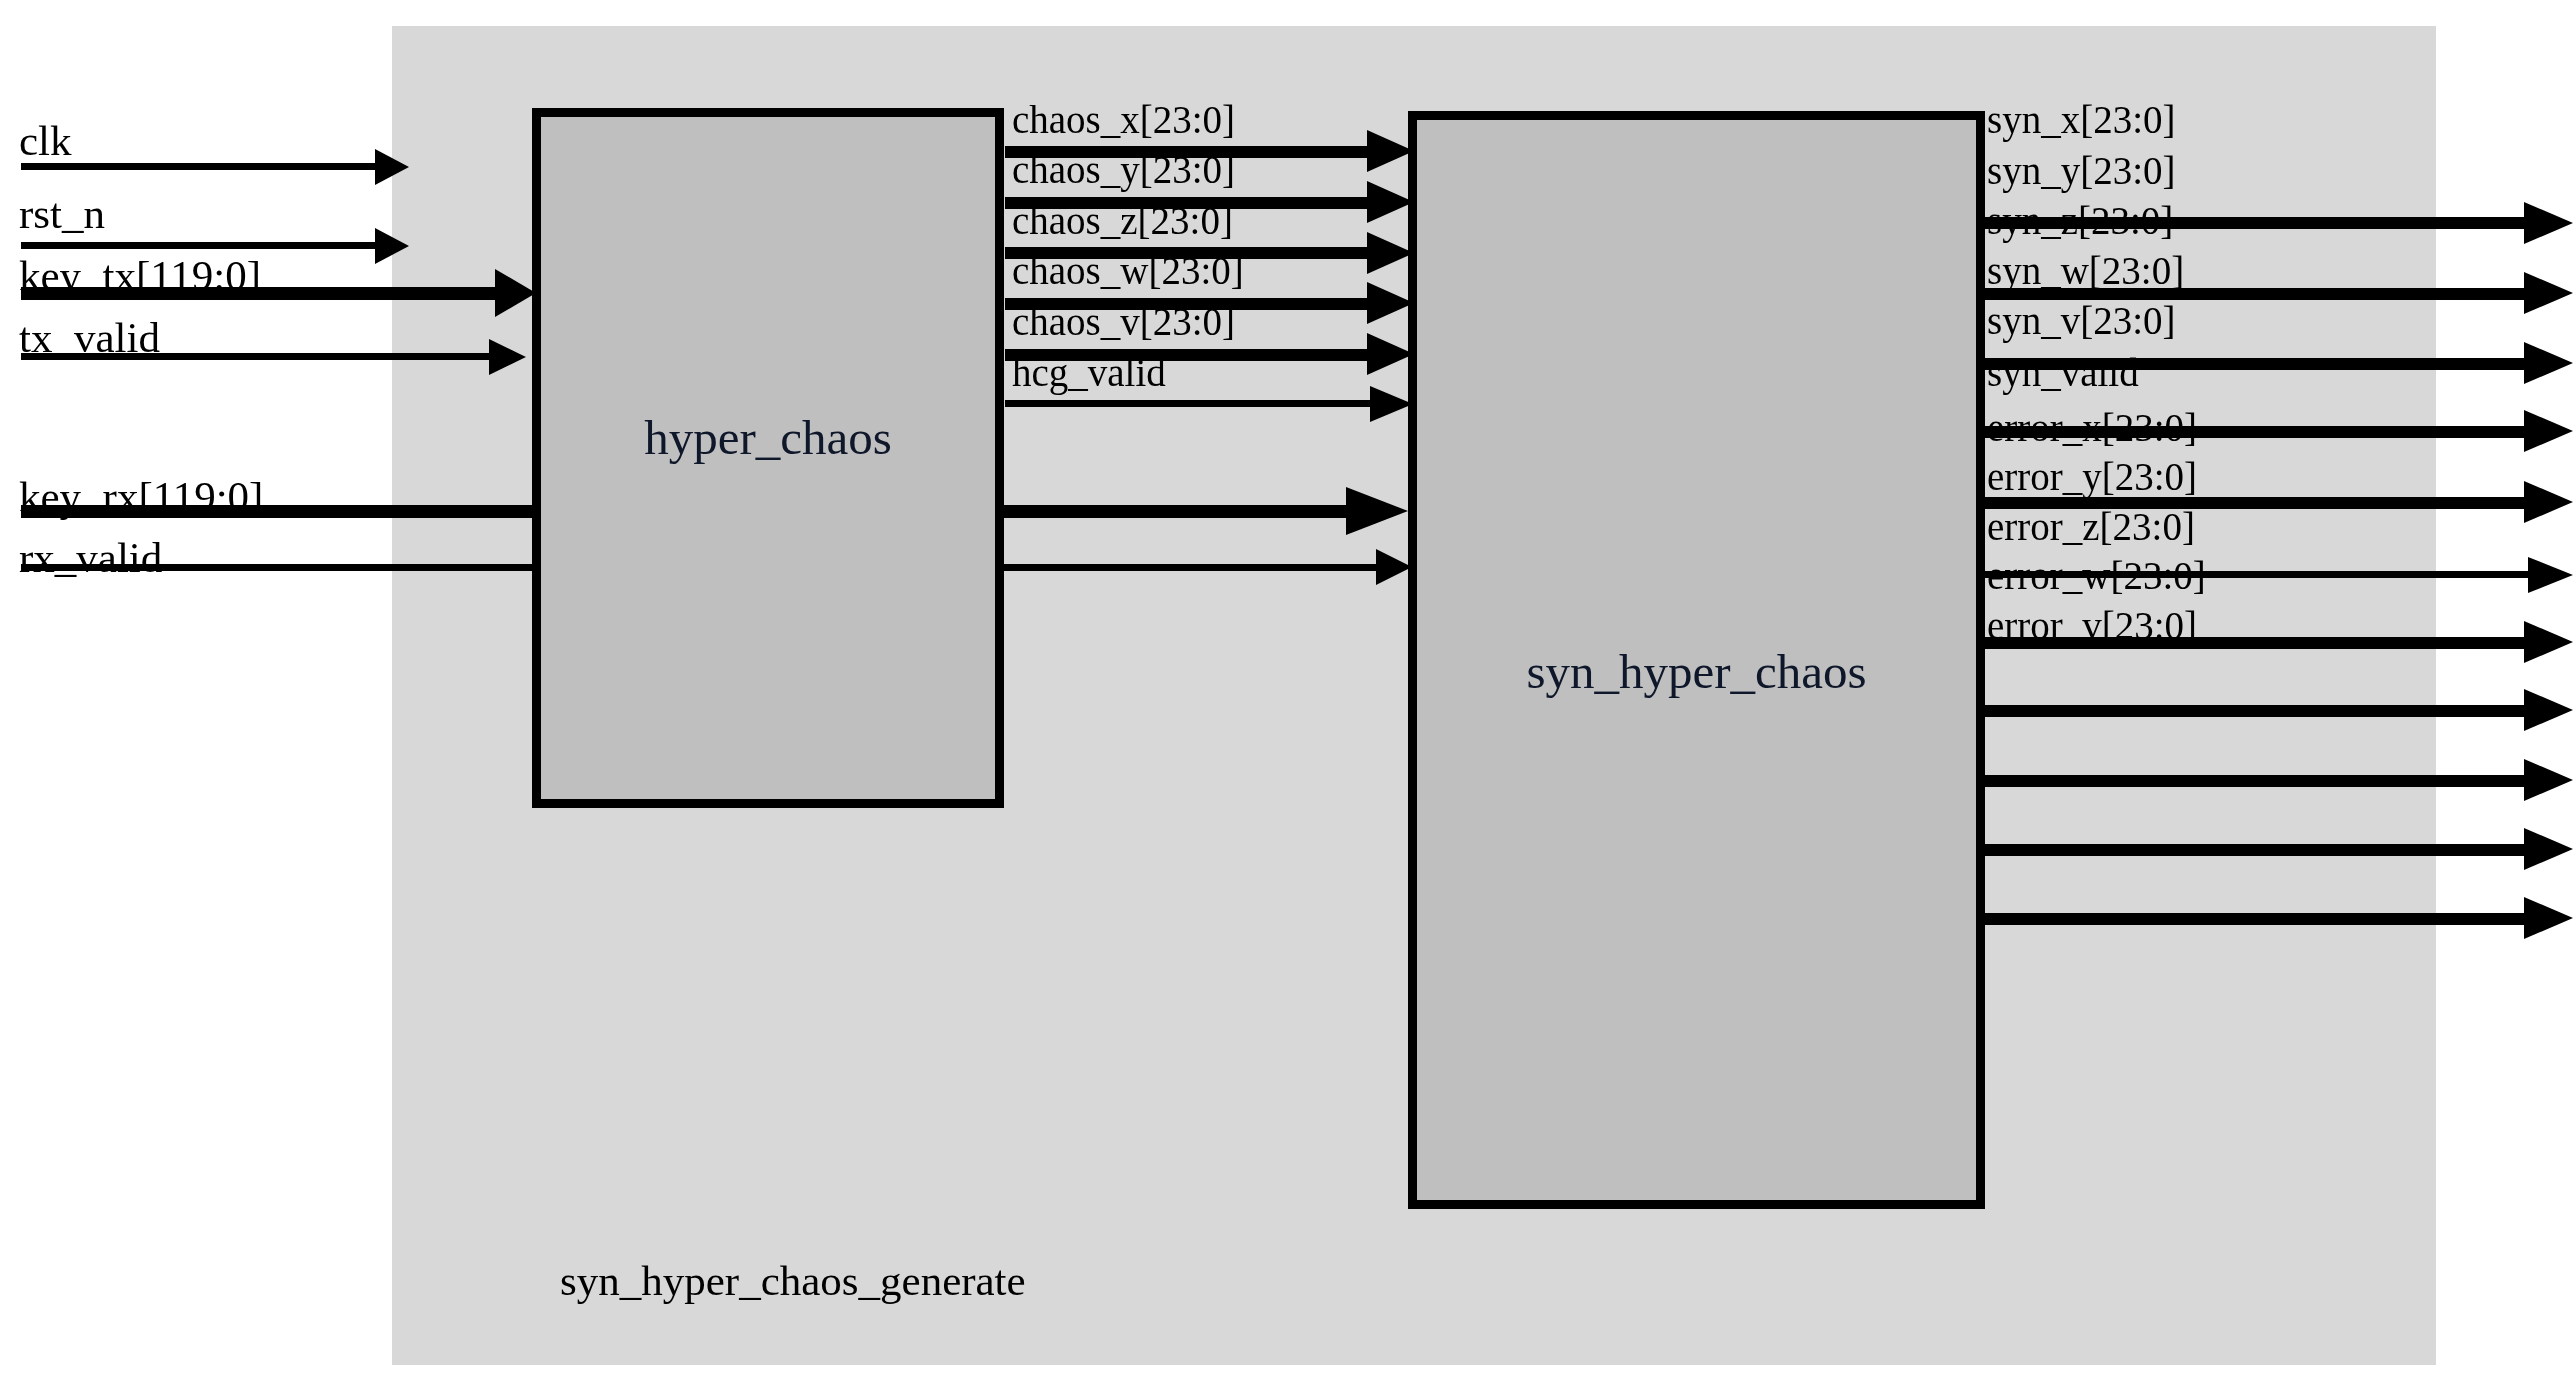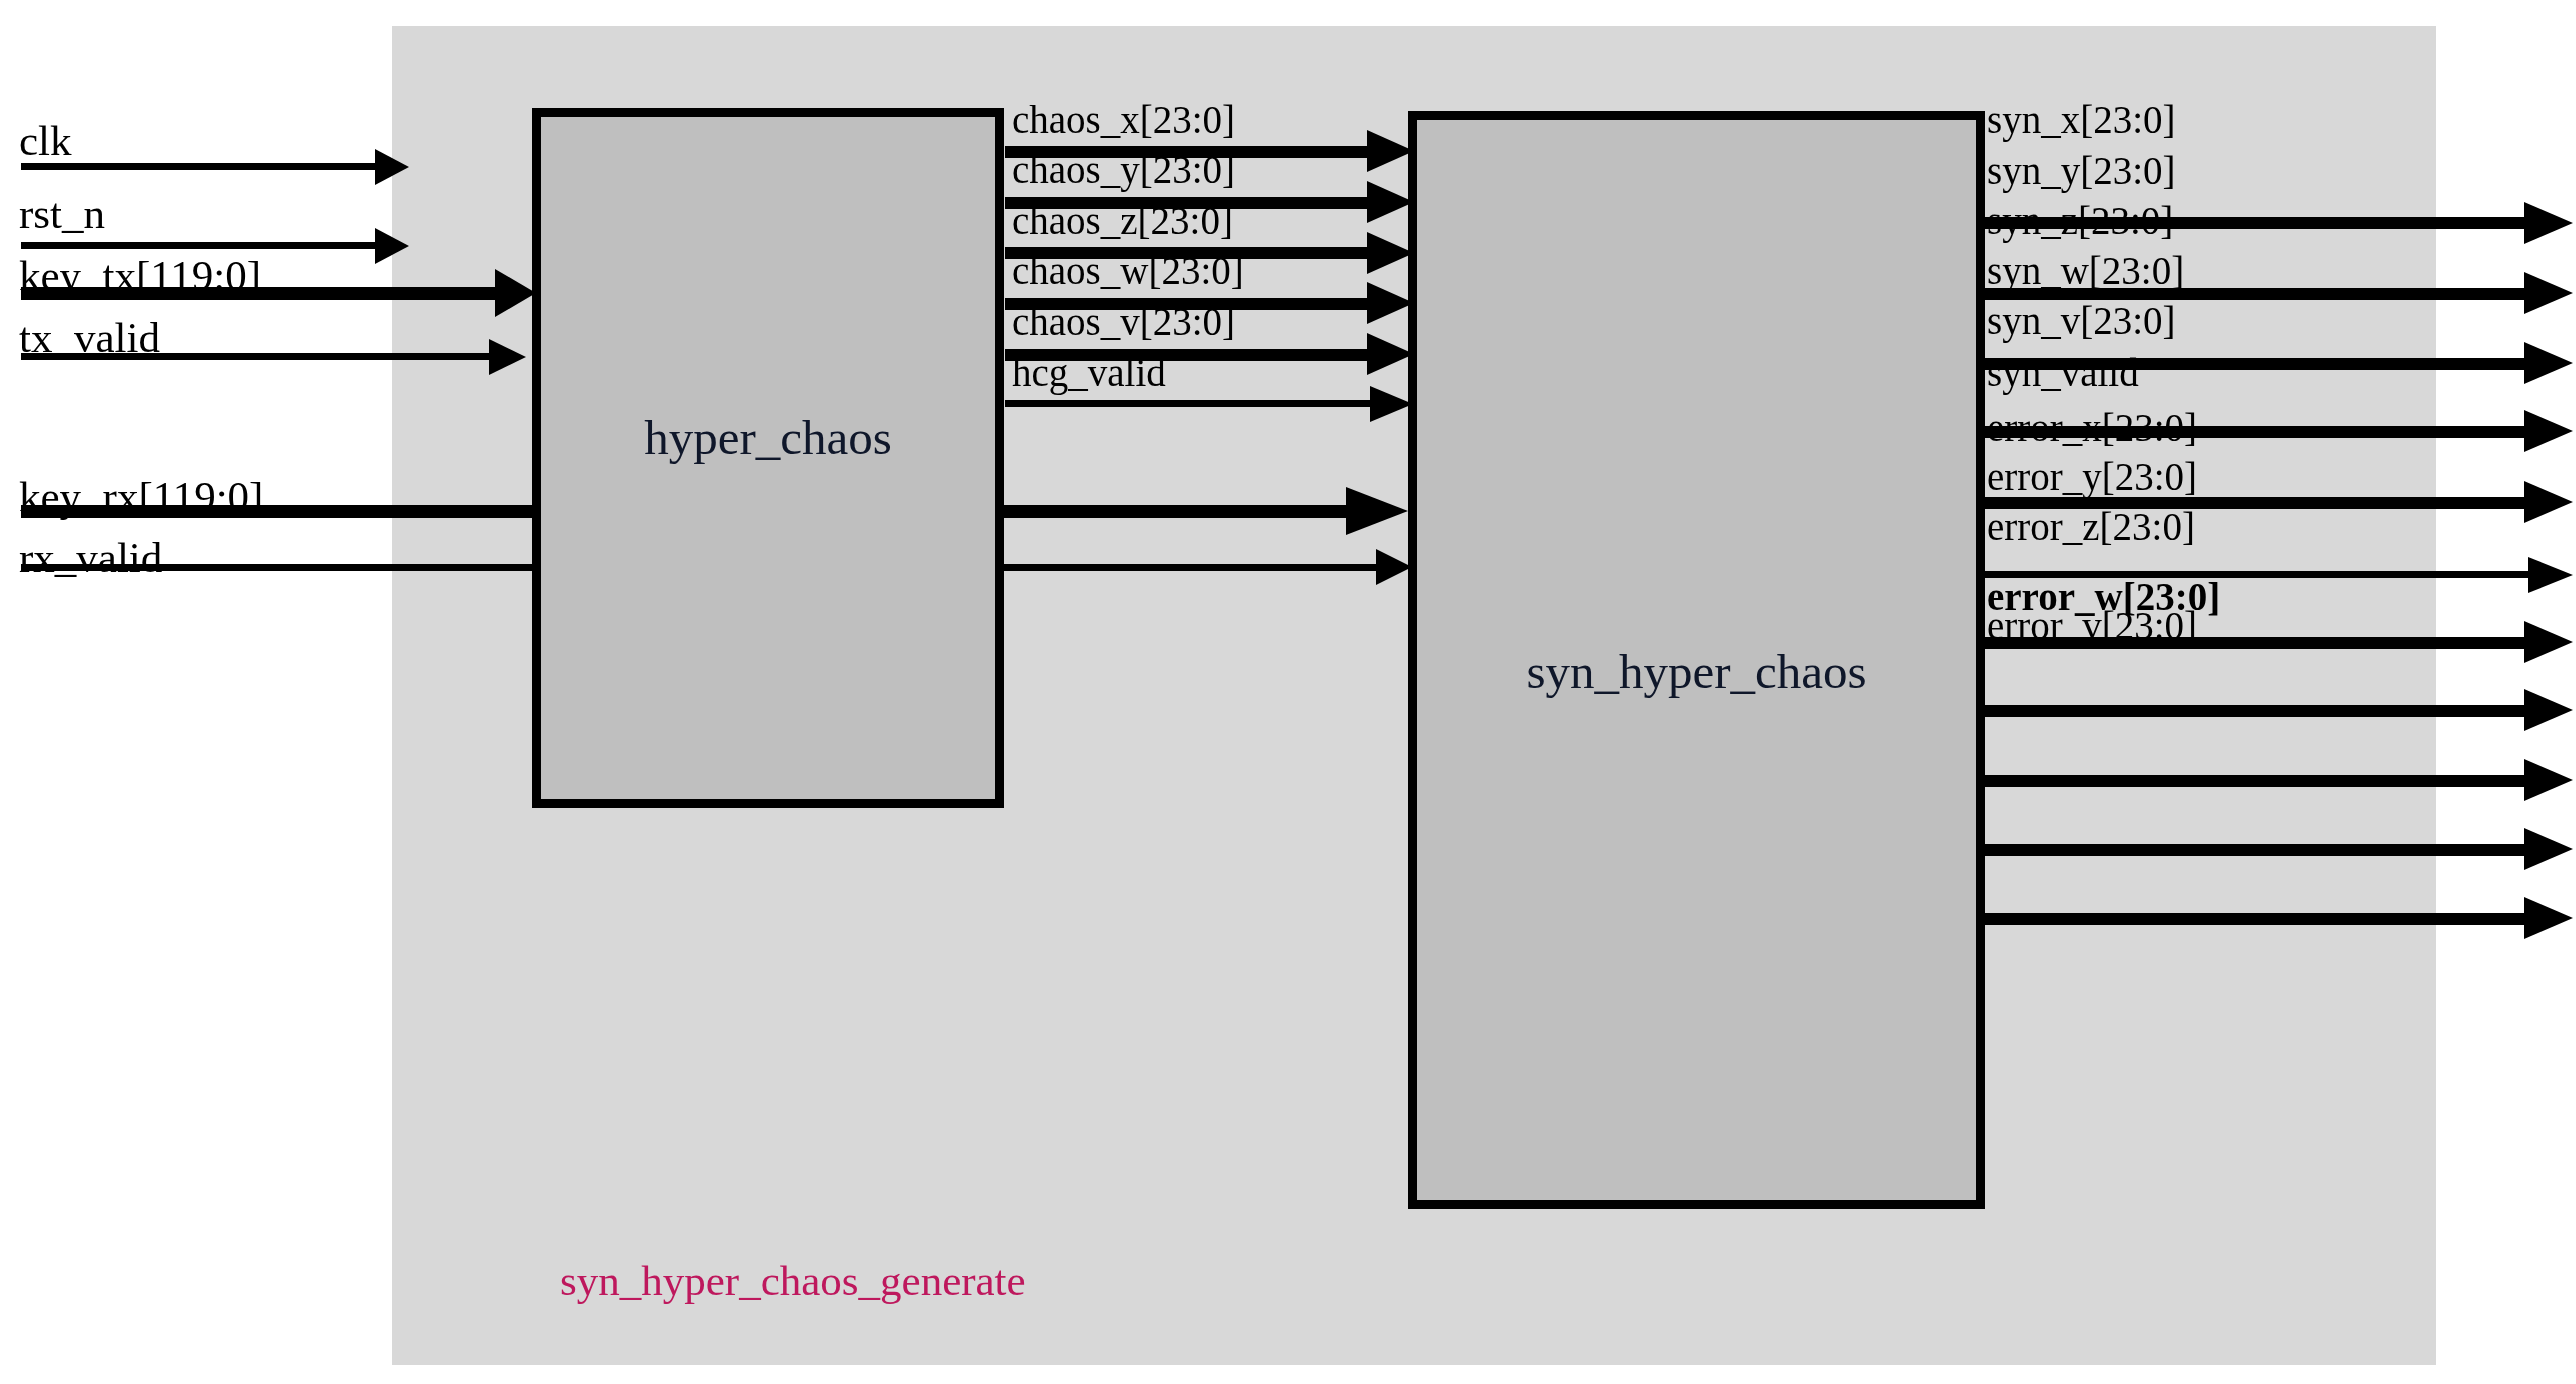--- a/index.html
+++ b/index.html
@@ -1,21 +1,21 @@
 <!DOCTYPE html>
 <html style="font-size:15px"><head>
 <meta charset="utf-8">
 <style>
   html,body{margin:0;padding:0;background:#ffffff;}
   #stage{position:relative;width:2576px;height:1385px;background:#ffffff;
          font-family:"Liberation Serif","DejaVu Serif",serif;overflow:hidden;}
   .outer-container{position:absolute;background:#d8d8d8;}
   .module-box{position:absolute;background:#bfbfbf;border:9.4px solid #000000;box-sizing:border-box;}
   .module-label{position:absolute;width:100%;text-align:center;color:#0f172a;white-space:nowrap;}
-  .caption{position:absolute;color:#be185d;white-space:nowrap;}
+  .caption{position:absolute;color:#000000;white-space:nowrap;}
   .sig-label{position:absolute;color:#000;white-space:nowrap;}
   .wire{position:absolute;background:#000;}
   .arrowhead{position:absolute;width:0;height:0;border-style:solid;
              border-color:transparent transparent transparent #000;}
 </style>
 </head>
 <body>
 
 <div id="stage">
 
@@ -106,21 +106,21 @@
   <div class="arrowhead" style="left:2524px;top:621px;border-width:21.6px 0 21.6px 49px;"></div>
 
   <div class="sig-label" style="left:1987px;top:454px;width:394px;font-size:39px;">error_y[23:0]</div>
   <div class="wire" style="left:1984px;top:705px;width:542px;height:12.2px;"></div>
   <div class="arrowhead" style="left:2524px;top:689px;border-width:21.6px 0 21.6px 49px;"></div>
 
   <div class="sig-label" style="left:1987px;top:504px;width:394px;font-size:39px;">error_z[23:0]</div>
   <div class="wire" style="left:1984px;top:775px;width:542px;height:12.2px;"></div>
   <div class="arrowhead" style="left:2524px;top:759px;border-width:21.6px 0 21.6px 49px;"></div>
 
-  <div class="sig-label" style="left:1987px;top:574px;width:394px;font-size:39px;font-weight:bold;">error_w[23:0]</div>
+  <div class="sig-label" style="left:1987px;top:553px;width:394px;font-size:39px;">error_w[23:0]</div>
   <div class="wire" style="left:1984px;top:844px;width:542px;height:12.2px;"></div>
   <div class="arrowhead" style="left:2524px;top:828px;border-width:21.6px 0 21.6px 49px;"></div>
 
   <div class="sig-label" style="left:1987px;top:603px;width:394px;font-size:39px;">error_v[23:0]</div>
   <div class="wire" style="left:1984px;top:913px;width:542px;height:12.2px;"></div>
   <div class="arrowhead" style="left:2524px;top:897px;border-width:21.6px 0 21.6px 49px;"></div>
 
   <div class="caption" style="left:560px;top:1256px;font-size:43px;">syn_hyper_chaos_generate</div>
 
 </div>

